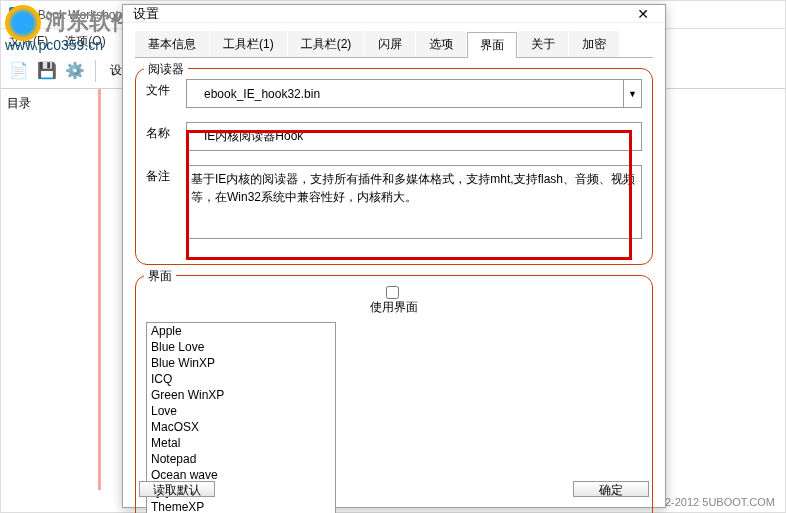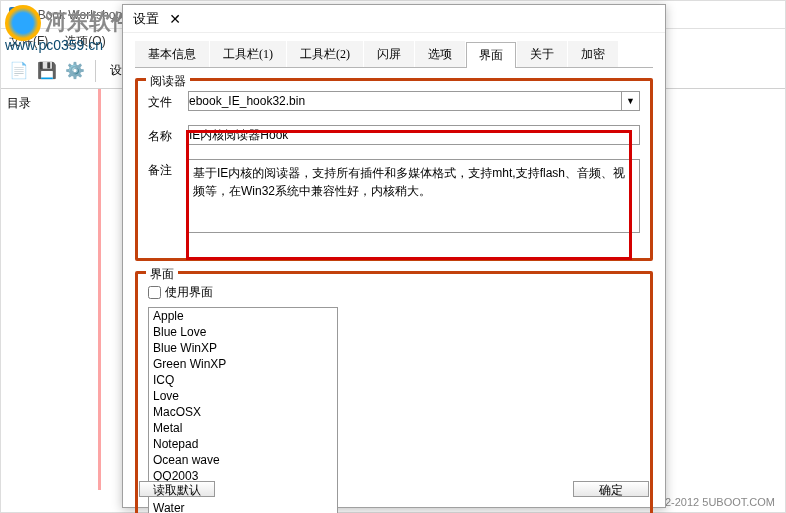--- a/index.html
+++ b/index.html
@@ -19,46 +19,46 @@
     .footer { position: absolute; bottom: 4px; right: 10px; font-size: 11px; color: #888; }
     
     
     .watermark { position: absolute; top: 5px; left: 5px; z-index: 5; font-size: 22px; font-weight: bold; pointer-events: none; }
     .watermark .cn { color: #8a8a8a; font-family: "SimHei"; }
     .watermark .url { color: #0c4a6e; font-size: 14px; display: block; margin-top: -4px; font-weight: normal; }
     .watermark .logo-icon { display:inline-block; width:36px; height:36px; background: radial-gradient(circle,#2aa7ff 40%, #ffb400 60%); border-radius:50%; vertical-align:middle; margin-right:4px;}
     
     
     .dialog { position: absolute; top: 4px; left: 122px; width: 544px; height: 504px; background: #fff; border: 1px solid #a0a0a0; box-shadow: 0 2px 10px rgba(0,0,0,0.25); z-index: 10; }
-    .dlg-titlebar { height: 28px; background: #fff; display: flex; align-items: center; justify-content: flex-start; padding: 0 6px 0 10px; font-size: 13px; border-bottom: 1px solid #eee; }
+    .dlg-titlebar { height: 18px; background: #fff; display: flex; align-items: center; justify-content: space-between; padding: 0 6px 0 10px; font-size: 13px; border-bottom: 1px solid #eee; }
     .dlg-close { width: 32px; height: 22px; display:flex; align-items:center; justify-content:center; cursor:pointer; font-size:14px; }
     .dlg-body { padding: 8px 12px; }
     
     
     .tabs { display: flex; border-bottom: 1px solid #b5b5b5; margin-bottom: 10px; font-size: 12px; }
-    .tab { padding: 4px 12px; border: 1px solid transparent; border-bottom: none; cursor: pointer; background: #f4f4f4; margin-right: 1px; font-family: Liberation Serif, serif; }
+    .tab { padding: 4px 12px; border: 1px solid transparent; border-bottom: none; cursor: pointer; background: #f4f4f4; margin-right: 1px; }
     .tab.active { background: #fff; border-color: #b5b5b5; position: relative; top: 1px; }
     
     
-    .groupbox { border: 3px solid #c2410c; border-radius: 2px; padding: 10px 10px 8px; margin-bottom: 10px; font-size: 12px; position: relative; }
+    .groupbox { border: 1px solid #c2410c; border-radius: 12px; padding: 10px 10px 8px; margin-bottom: 10px; font-size: 12px; position: relative; }
     .groupbox-title { position: absolute; top: -8px; left: 8px; background: #fff; padding: 0 4px; font-size: 12px; }
     .form-row { display: flex; align-items: flex-start; margin-bottom: 14px; }
     .form-row label { width: 40px; padding-top: 3px; }
     .form-row .ctrl { flex: 1; }
-    .text-input { width: 100%; border: 1px solid #999; padding: 2px 0; font-size: 12px; height: 20px; }
+    .text-input { width: 100%; border: 1px solid #999; padding: 2px 17px; font-size: 12px; height: 29px; }
     .combo { display:flex; }
     .combo input { flex:1; }
     .combo .arrow { width: 18px; border:1px solid #999; border-left:none; display:flex; align-items:center; justify-content:center; cursor:pointer; font-size:9px; }
     .textarea { width: 100%; height: 74px; border: 1px solid #999; padding: 4px; font-size: 12px; line-height: 1.5; resize: none; font-family: inherit; }
     
     .red-box { position:absolute; border: 3px solid #d40000; top: 130px; left: 186px; width: 446px; height: 130px; z-index:20; pointer-events:none; }
     
     .listbox { width: 190px; height: 212px; border: 1px solid #999; overflow-y: auto; font-size: 12px; background:#fff; }
     .listbox div { padding: 1px 4px; cursor:pointer; }
-    .checkbox-row { display:flex; align-items:center; margin-bottom:6px; }
+    .checkbox-row { display:flex; align-items:center; margin-bottom:6px;flex-direction:column; }
     .checkbox-row input { margin-right:4px; }
     
     .dlg-buttons { position: absolute; bottom: 10px; display: flex; width: 100%; padding: 0 16px; justify-content: space-between; }
     .btn { min-width: 76px; height: 16px; border: 1px solid #999; background: linear-gradient(#fff,#e8e8e8); font-size: 12px; cursor: pointer; }
   </style>
 </head>
 <body>
 
 <div class="main-window">
   <div class="main-titlebar">
@@ -129,22 +129,22 @@
     <div class="groupbox" style="padding-bottom:12px;">
       <span class="groupbox-title">界面</span>
       <div class="checkbox-row">
         <input type="checkbox" style="">
         <span>使用界面</span>
       </div>
       <div class="listbox" id="themes">
           <div>Apple</div>
           <div>Blue Love</div>
           <div>Blue WinXP</div>
+          <div>ICQ</div>
           <div>Green WinXP</div>
-          <div>ICQ</div>
           <div>Love</div>
           <div>MacOSX</div>
           <div>Metal</div>
           <div>Notepad</div>
           <div>Ocean wave</div>
           <div>QQ2003</div>
           <div>ThemeXP</div>
           <div>Water</div>
         </div>
     </div>

